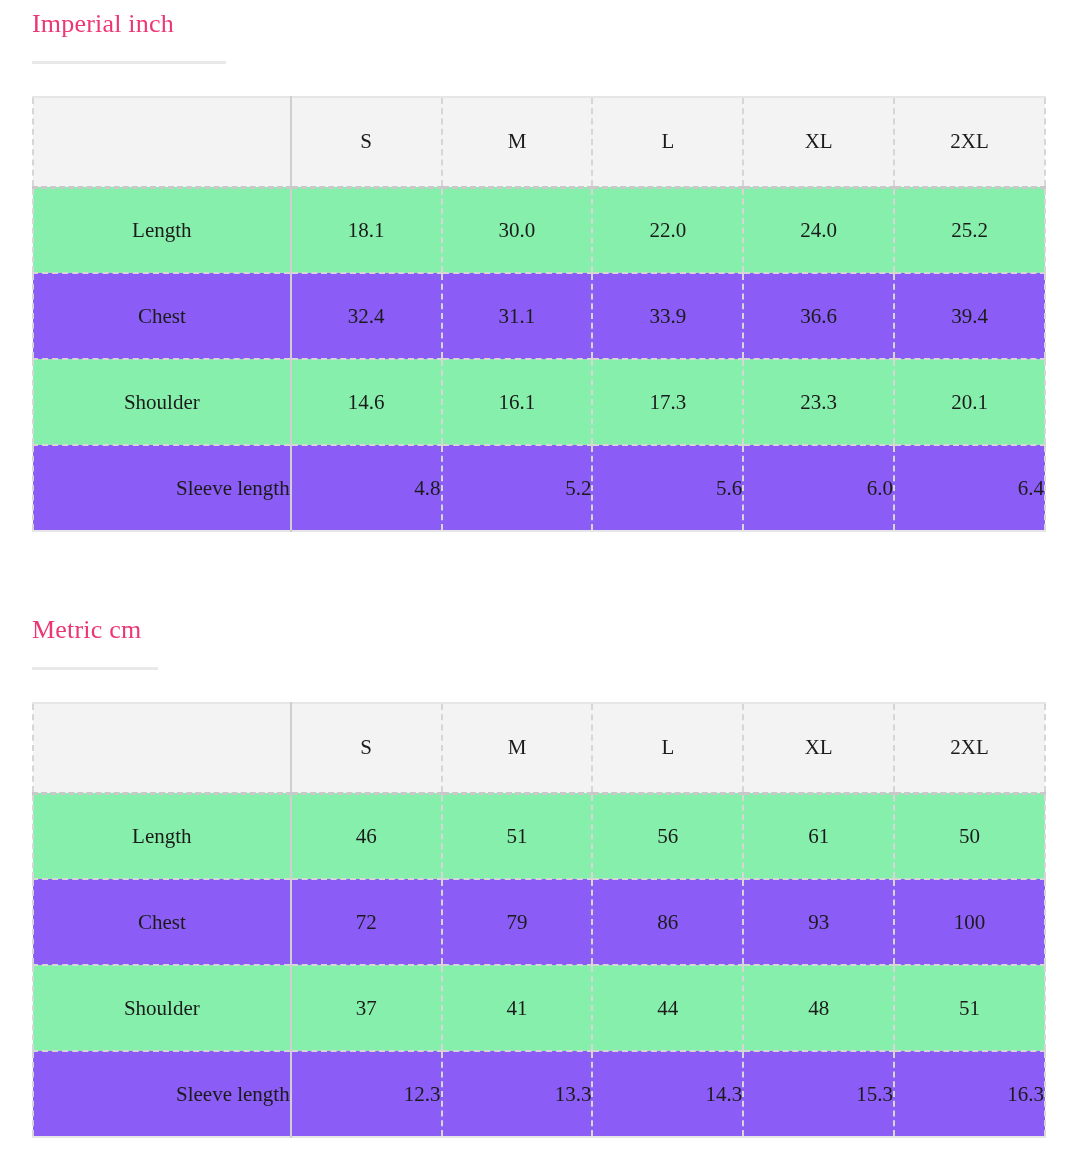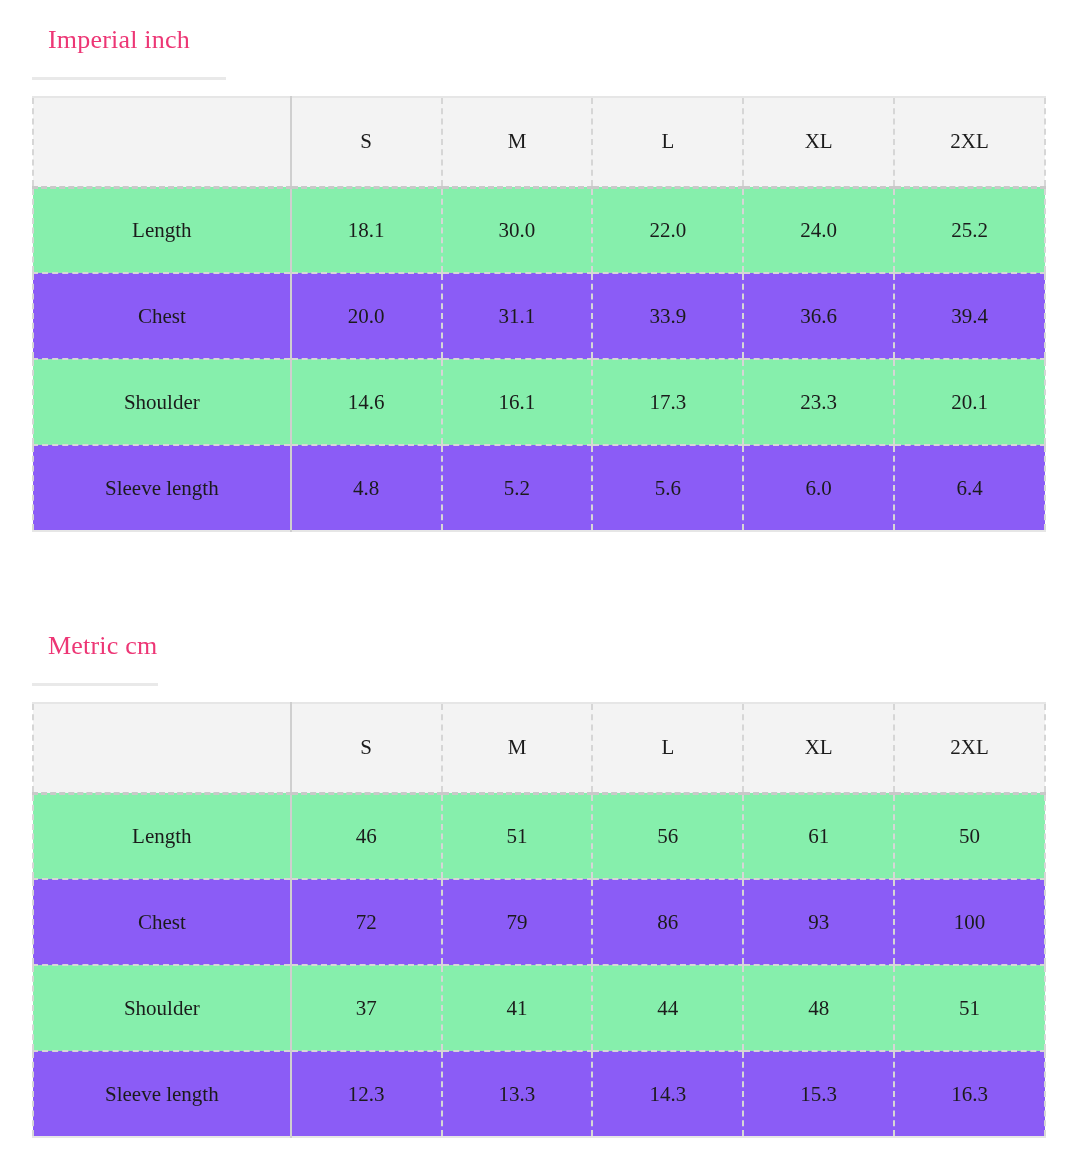--- a/index.html
+++ b/index.html
@@ -25,21 +25,21 @@
   
   .section {
     position: absolute;
     left: 0;
     width: 1085px;
   }
   .section-imperial { top: 0; }
   .section-metric   { top: 606px; }
 
   .section-title {
-    margin: 16px;
+    margin: 0;
     padding: 0 0 0 32px;
     font-family: "Liberation Serif", "DejaVu Serif", serif;
     font-size: 26px;
     font-weight: 400;
     line-height: 1.15;
     color: #ED3675;
     letter-spacing: 0.2px;
     white-space: nowrap;
   }
   .title-wrap {
@@ -105,20 +105,21 @@
   table.size-table thead th.hdr-first-size {
     border-left: 2px solid #cfcfcf;
   }
 
   
   table.size-table tbody tr td {
     border-bottom: 2px dashed #d6d6d6;
   }
   table.size-table tbody tr:last-child td {
     border-bottom: none;
+    text-align: right;
   }
   table.size-table tbody td + td {
     border-left: 2px dashed #d6d6d6;
   }
   table.size-table tbody td.cell-first-size {
     border-left: 2px solid #cfcfcf;
   }
 
   
   table.size-table tbody tr.row-shaded td {
@@ -167,21 +168,21 @@
           <tr class="row-plain">
             <td class="cell-label">Length</td>
             <td class="cell-first-size">18.1</td>
             <td>30.0</td>
             <td>22.0</td>
             <td>24.0</td>
             <td>25.2</td>
           </tr>
           <tr class="row-shaded">
             <td class="cell-label">Chest</td>
-            <td class="cell-first-size">20.0</td>
+            <td class="cell-first-size">32.4</td>
             <td>31.1</td>
             <td>33.9</td>
             <td>36.6</td>
             <td>39.4</td>
           </tr>
           <tr class="row-plain">
             <td class="cell-label">Shoulder</td>
             <td class="cell-first-size">14.6</td>
             <td>16.1</td>
             <td>17.3</td>

